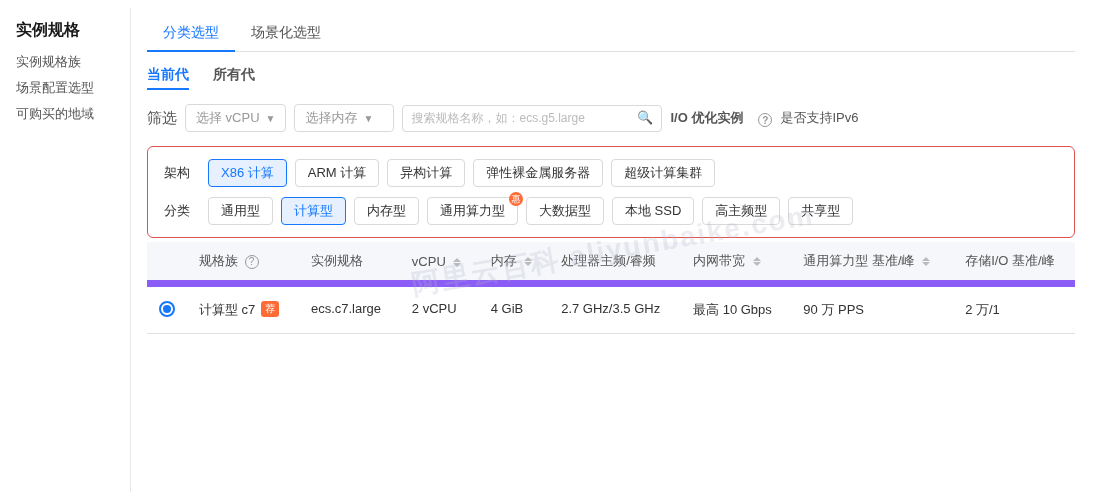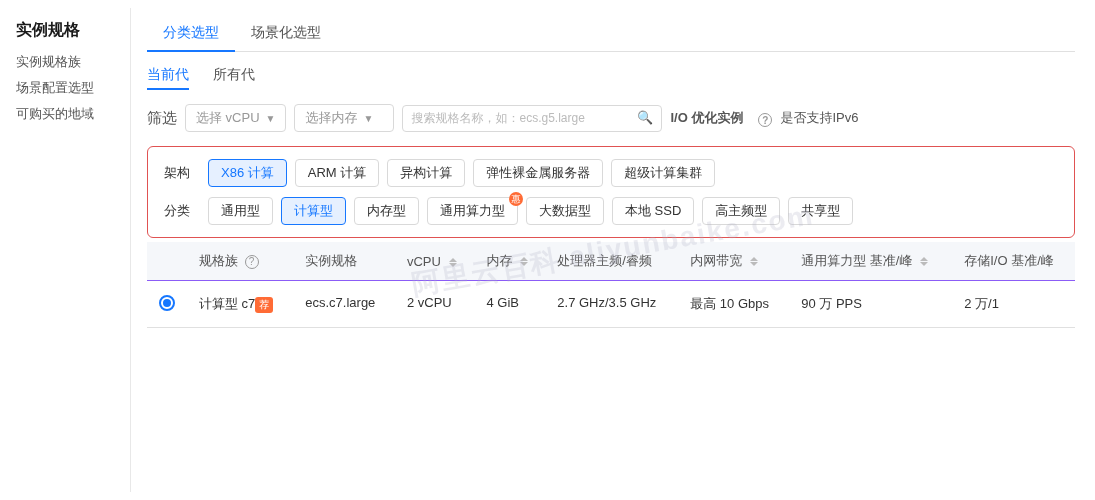--- a/index.html
+++ b/index.html
@@ -58,20 +58,21 @@
     .top-tab.active {
       color: #1677ff;
       border-bottom: 2px solid #1677ff;
     }
 
     
     .gen-tabs {
       display: flex;
       margin-bottom: 14px;
       gap: 24px;
+      font-weight: bold;
     }
     .gen-tab {
       font-size: 14px;
       cursor: pointer;
       color: #555;
       padding-bottom: 4px;
       border-bottom: 2px solid transparent;
     }
     .gen-tab.active {
       color: #1677ff;
@@ -210,21 +211,21 @@
       font-size: 13px;
     }
     thead tr {
       background: #f5f7fa;
     }
     th {
       padding: 10px 12px;
       text-align: left;
       font-weight: 500;
       color: #555;
-      border-bottom: 1px solid #8b5cf6;
+      border-bottom: 7px solid #8b5cf6;
       white-space: nowrap;
     }
     th .sort-icon {
       display: inline-flex;
       flex-direction: column;
       gap: 1px;
       margin-left: 4px;
       vertical-align: middle;
     }
     th .sort-icon span {
@@ -276,21 +277,22 @@
     }
     .radio-btn.checked::after {
       content: '';
       width: 8px;
       height: 8px;
       border-radius: 50%;
       background: #1677ff;
     }
     .spec-family {
       display: flex;
-      align-items: flex-end;
+      align-items: flex-start;
+      gap: 6px;
     }
     .spec-badge {
       background: #ff6b35;
       color: #fff;
       border-radius: 3px;
       padding: 1px 4px;
       font-size: 10px;
     }
     .watermark {
       position: absolute;

